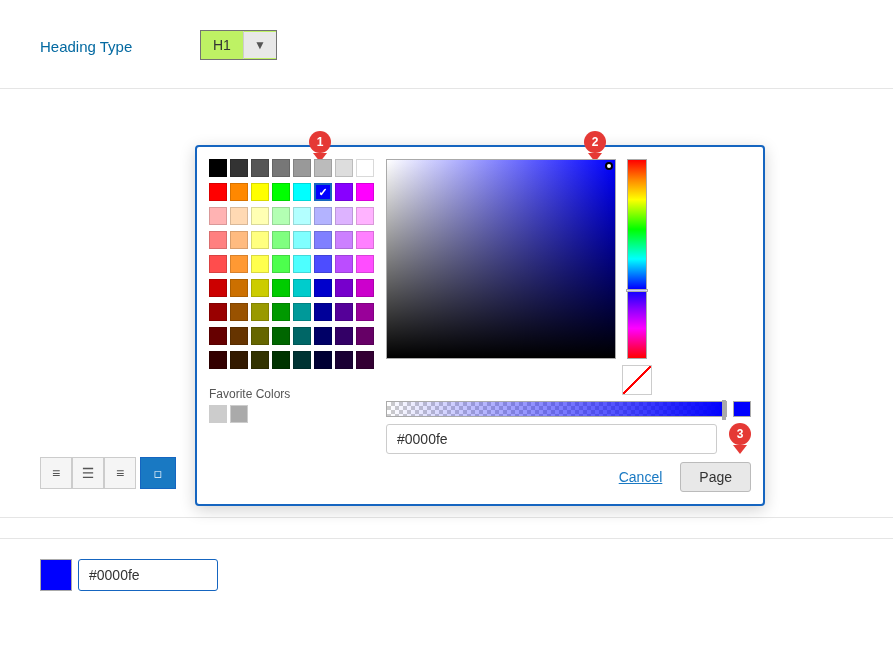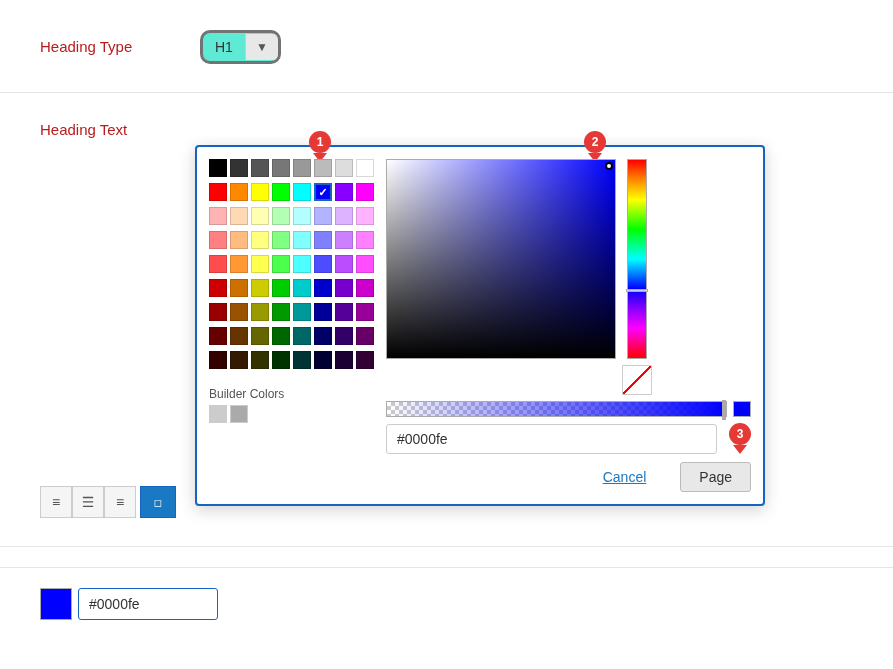--- a/index.html
+++ b/index.html
@@ -19,35 +19,35 @@
       position: relative;
     }
     .form-row {
       display: flex;
       align-items: flex-start;
       margin-bottom: 28px;
     }
     .form-label {
       width: 160px;
       font-size: 15px;
-      color: #b91c1c;
+      color: #0369a1;
       padding-top: 8px;
       font-weight: 400;
     }
     .form-control {
       flex: 1;
     }
 
     
     .select-wrapper {
       display: inline-flex;
       align-items: center;
-      border: 3px solid #737373;
-      border-radius: 10px;
-      background: #5eead4;
+      border: 1px solid #737373;
+      border-radius: 0;
+      background: #bef264;
       overflow: hidden;
     }
     .select-value {
       padding: 6px 12px;
       font-size: 14px;
       color: #333;
       border-right: 1px solid #ccc;
     }
     .select-arrow {
       padding: 6px 10px;
@@ -250,21 +250,21 @@
       border: 1px solid #ccc;
       border-radius: 3px;
       color: #333;
     }
 
     
     .buttons-row {
       display: flex;
       justify-content: flex-end;
       align-items: center;
-      gap: 26px;
+      gap: 10px;
       margin-top: 2px;
     }
     .cancel-btn {
       background: none;
       border: none;
       color: #1979c3;
       font-size: 14px;
       cursor: pointer;
       padding: 6px 8px;
       text-decoration: underline;
@@ -364,21 +364,20 @@
         <span class="select-value">H1</span>
         <span class="select-arrow">▼</span>
       </div>
     </div>
   </div>
 
   <hr class="divider">
   <div style="height:20px"></div>
 
   <div class="form-row">
-    <div class="form-label">Heading Text</div>
   </div>
 
   <div class="color-picker-popup">
 
     <div style="display:flex; gap:12px; position:relative;">
 
       <div class="swatches-panel">
 
         <div style="position:absolute; top:-28px; left:100px; display:flex; flex-direction:column; align-items:center;">
           <div class="step-badge">1</div>
@@ -472,21 +471,21 @@
           <div class="swatch" style="background:#331a00"></div>
           <div class="swatch" style="background:#333300"></div>
           <div class="swatch" style="background:#003300"></div>
           <div class="swatch" style="background:#003333"></div>
           <div class="swatch" style="background:#000033"></div>
           <div class="swatch" style="background:#1a0033"></div>
           <div class="swatch" style="background:#330033"></div>
         </div>
 
         <div style="margin-top: 8px;">
-          <div class="favorite-colors-label">Builder Colors</div>
+          <div class="favorite-colors-label">Favorite Colors</div>
           <div class="favorite-swatches">
             <div class="fav-swatch" style="background:#cccccc"></div>
             <div class="fav-swatch" style="background:#aaaaaa"></div>
           </div>
         </div>
       </div>
 
       <div class="gradient-panel">
 
         <div style="position:absolute; top:-28px; left:375px; display:flex; flex-direction:column; align-items:center;">

